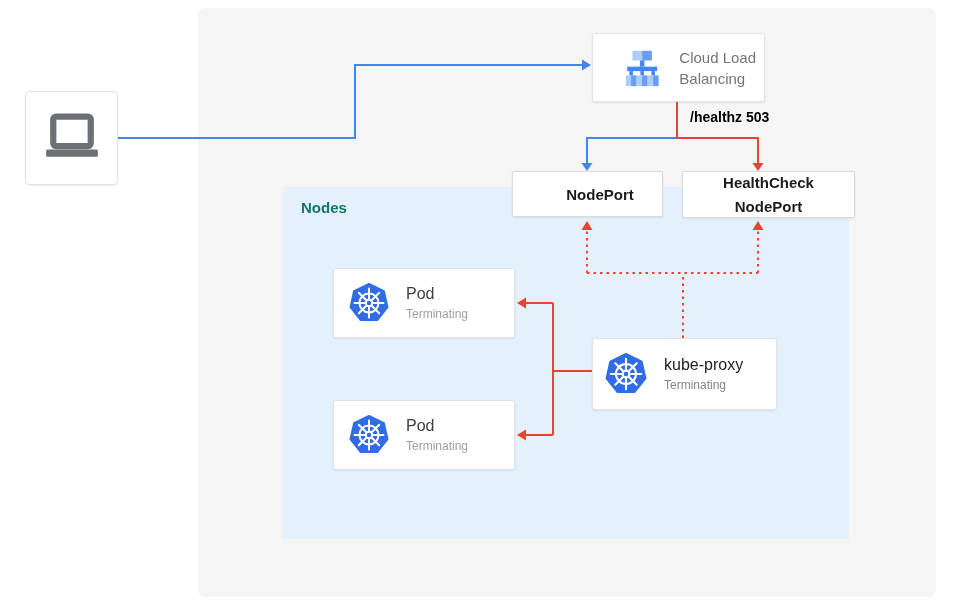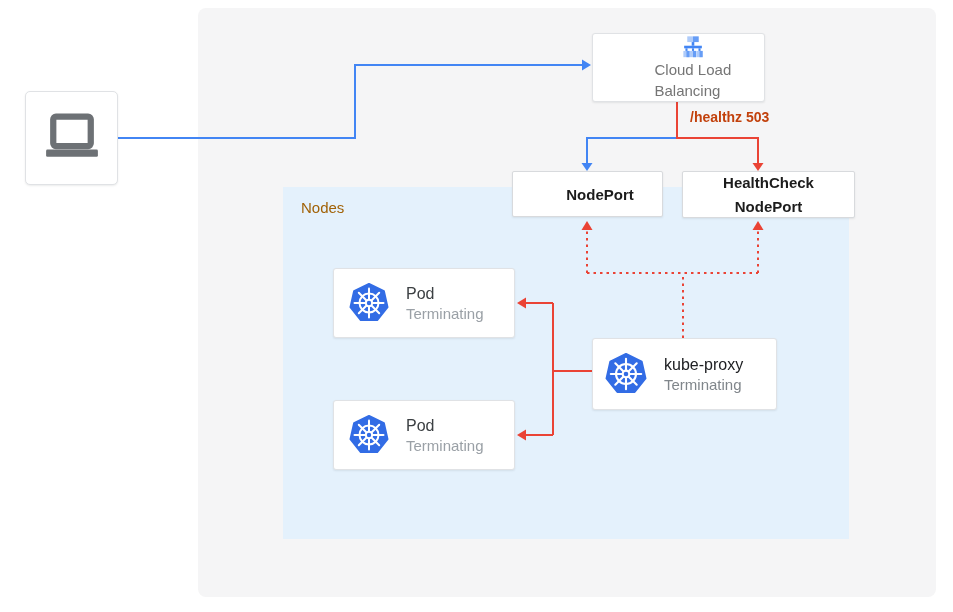--- a/index.html
+++ b/index.html
@@ -2,41 +2,41 @@
 <html><head>
 <meta charset="utf-8">
 <style>
   html,body{margin:0;padding:0;background:#ffffff;}
   .canvas{position:relative;width:953px;height:612px;background:#ffffff;
           font-family:"Liberation Sans",sans-serif;overflow:hidden;}
   .panel{position:absolute;left:198px;top:8px;width:738px;height:589px;
          background:#f5f5f6;border-radius:8px;}
   .nodes-region{position:absolute;left:283px;top:187px;width:566px;height:352px;
          background:#e4f1fc;}
-  .nodes-label{position:absolute;left:301px;top:199px;font-size:15px;color:#a16207;}
+  .nodes-label{position:absolute;left:301px;top:199px;font-size:15px;color:#0f766e;font-weight:bold;}
   .connectors{position:absolute;left:0;top:0;pointer-events:none;}
   .node{position:absolute;background:#ffffff;border:1px solid #e0e2e5;border-radius:3px;
         box-shadow:0 1px 2px rgba(60,64,67,0.10);box-sizing:border-box;
         display:flex;align-items:center;}
   .laptop{left:25px;top:91px;width:93px;height:94px;border-radius:5px;justify-content:center;}
-  .clb{left:592px;top:33px;width:173px;height:69px;padding-left:28px;flex-direction:column;}
+  .clb{left:592px;top:33px;width:173px;height:69px;padding-left:28px;}
   .clb-title{margin-left:16px;width:92px;font-size:15px;line-height:21px;color:#757575;}
-  .healthz{position:absolute;left:690px;top:109px;font-size:14px;font-weight:bold;color:#c2410c;}
+  .healthz{position:absolute;left:690px;top:109px;font-size:14px;font-weight:bold;color:#000000;}
   .port{justify-content:center;text-align:center;font-weight:bold;font-size:15px;
         color:#1c1c1c;border-color:#d8dadd;border-radius:2px;}
   .nodeport{left:512px;top:171px;width:151px;height:46px;padding-left:25px;}
   .healthcheck{left:682px;top:171px;width:173px;height:47px;}
   .hc-label{width:120px;line-height:24px;}
   .pod{left:333px;width:182px;height:70px;padding-left:15px;}
   .pod1{top:268px;}
   .pod2{top:400px;}
   .kproxy{left:592px;top:338px;width:185px;height:72px;padding-left:12px;}
   .node-text{margin-left:17px;}
   .node-title{font-size:16px;color:#3c4043;line-height:21px;}
-  .node-sub{font-size:15px;color:#9aa0a6;line-height:20px;}
+  .node-sub{font-size:12px;color:#9aa0a6;line-height:20px;}
   .kproxy .node-title{color:#202124;}
   .kproxy .node-sub{color:#80868b;}
 </style>
 </head>
 <body>
 
 <div class="canvas">
 
   <div class="panel"></div>
   <div class="nodes-region"></div>

